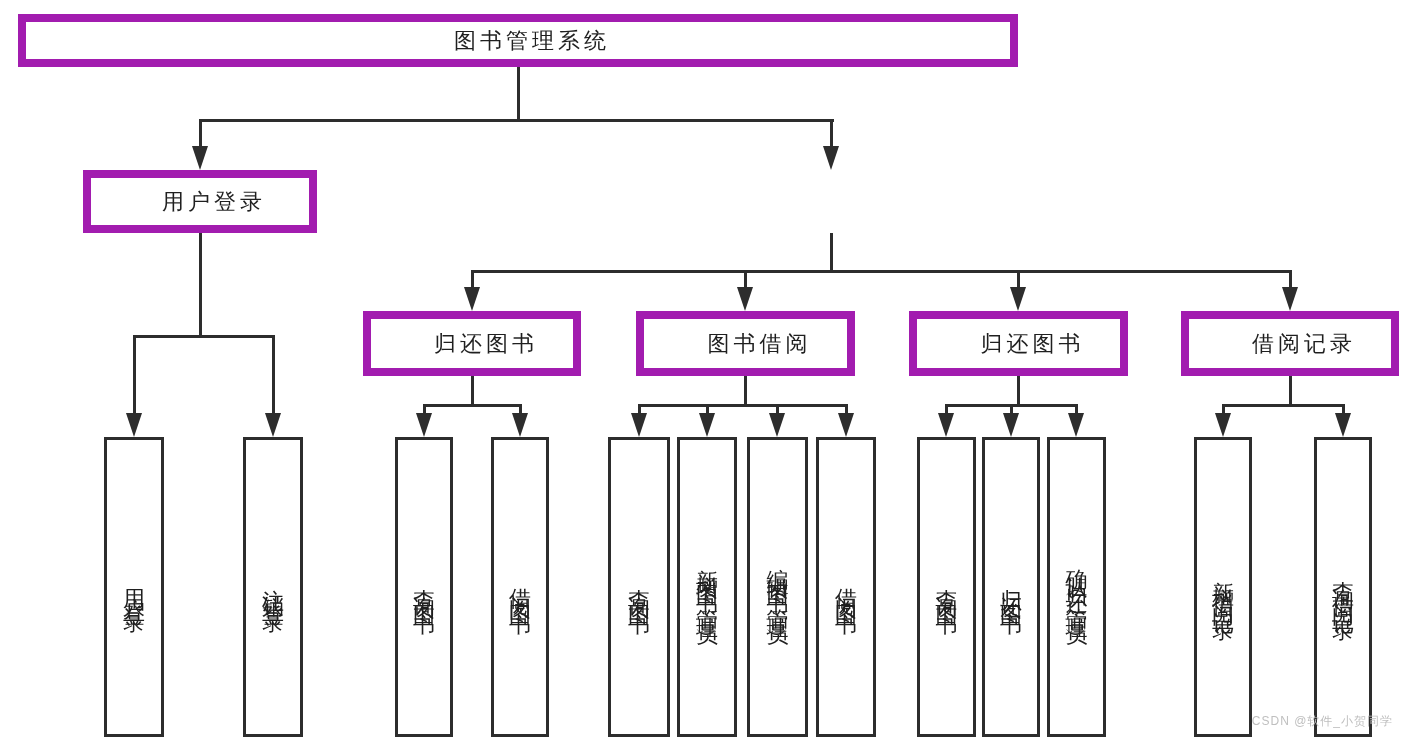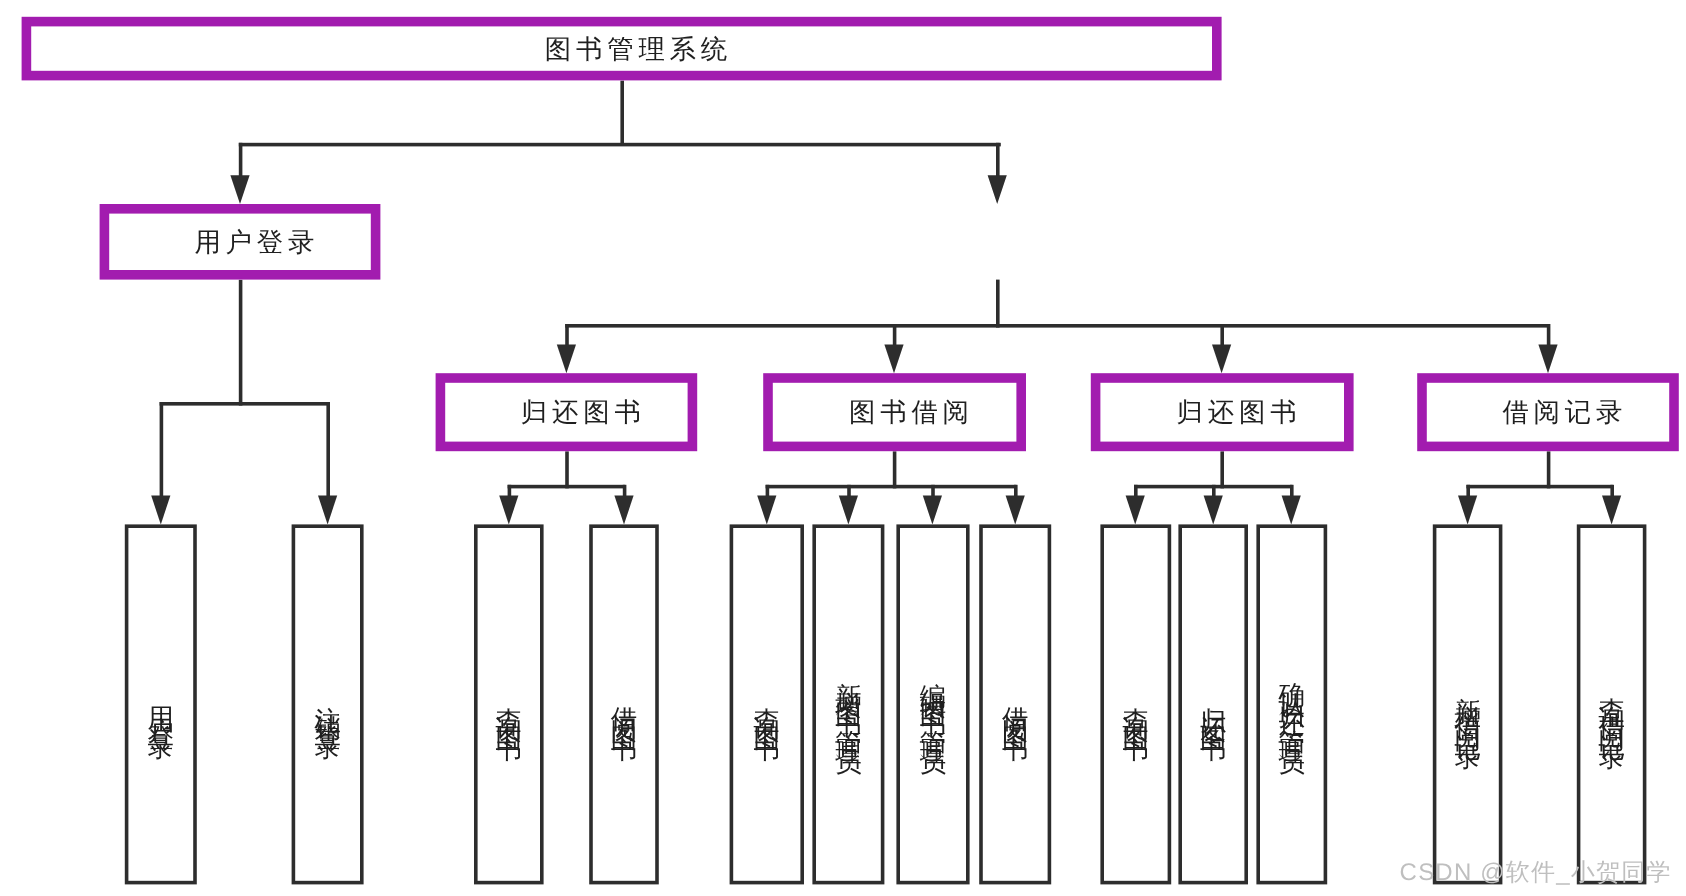--- a/index.html
+++ b/index.html
@@ -30,21 +30,21 @@
   }
   .ln { position:absolute; background:#2d2d2d; z-index:1; }
   .ar {
     position:absolute; width:0; height:0; z-index:1;
     border-left:8px solid transparent;
     border-right:8px solid transparent;
     border-top:24px solid #2d2d2d;
   }
   .watermark {
     position:absolute; right:12px; top:713px;
-    font-size:20px; letter-spacing:1px;
+    font-size:12px; letter-spacing:1px;
     color:#bfbfbf; z-index:5; white-space:nowrap;
   }
 </style>
 </head>
 <body>
 
 <div class="canvas">
 
   <div class="node" style="left:18px; top:14px; width:1000px; height:53px;">图书管理系统</div>
 

